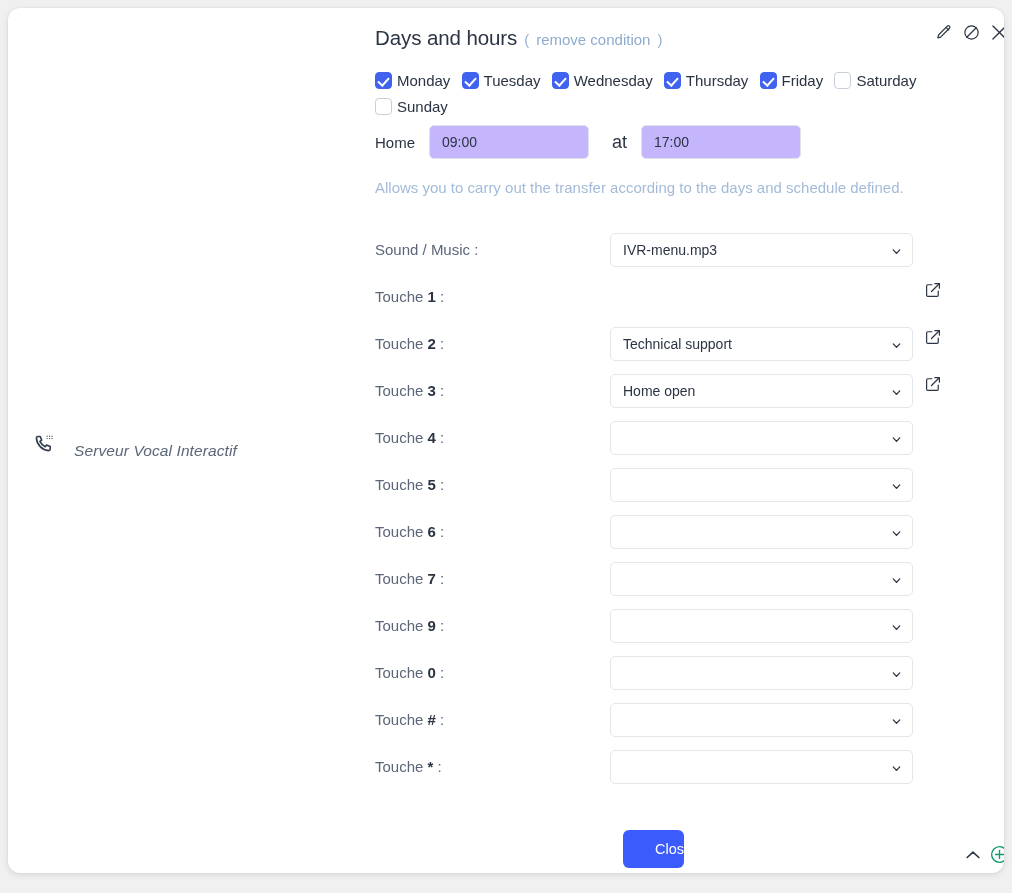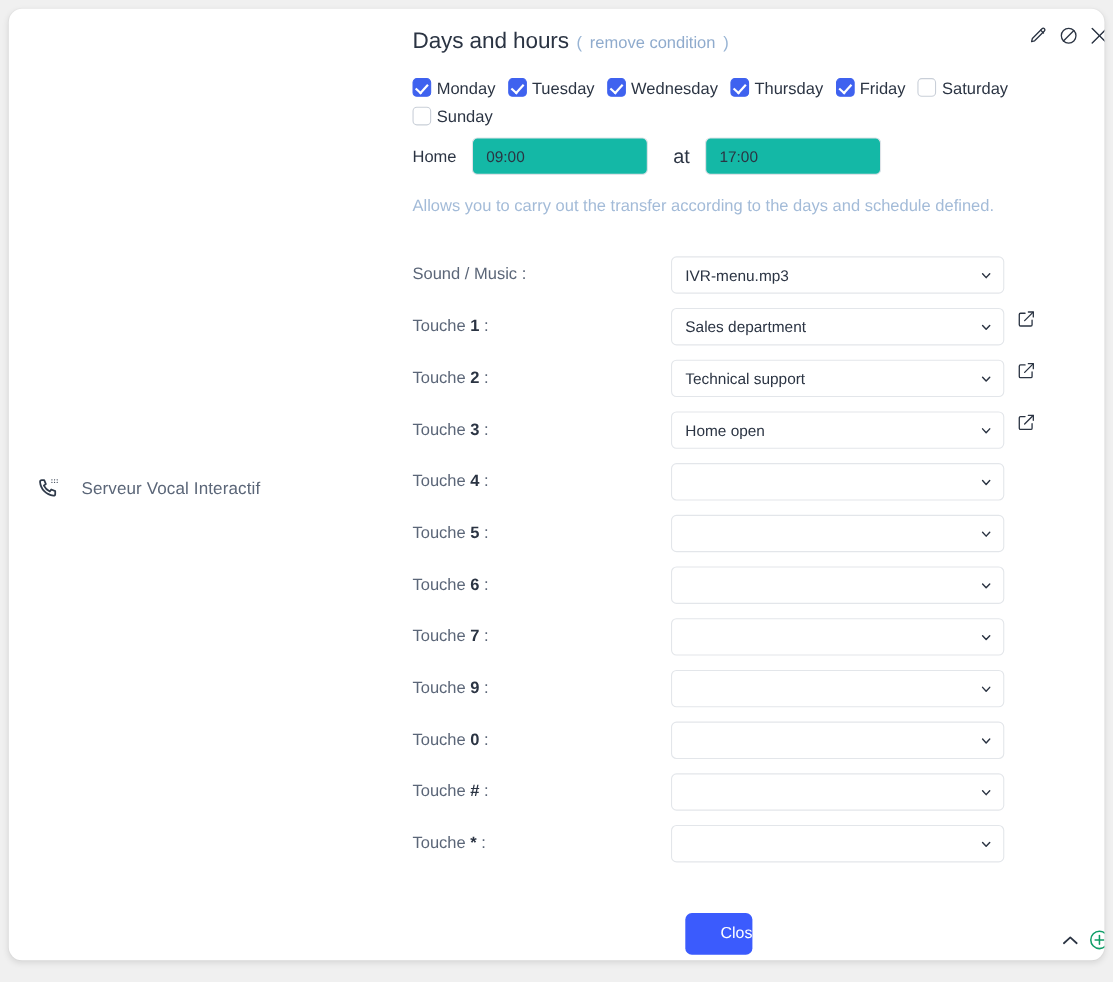--- a/index.html
+++ b/index.html
@@ -34,22 +34,23 @@
     position: absolute;
     left: 0; top: 0;
     width: 330px;
     height: 865px;
   }
   .node-block {
     position: absolute;
     left: 22px;
     top: 422px;
     display: flex;
-    align-items: center;
+    align-items: flex-end;
     gap: 14px;
+    font-style: italic;
   }
   .node-icon {
     width: 30px; height: 30px;
     display: flex; align-items: center; justify-content: center;
     color: #2f3a4a;
   }
   .node-label {
     font-size: 15.5px;
     color: #5b6678;
     letter-spacing: .1px;
@@ -158,21 +159,21 @@
     font-size: 15px;
     color: #2b3443;
     width: 54px;
   }
   .time-input {
     width: 160px;
     height: 34px;
     box-sizing: border-box;
     border: 1px solid #dfe3e8;
     border-radius: 5px;
-    background: #14b8a6;
+    background: #c4b5fd;
     padding: 0 12px;
     font-size: 14px;
     color: #2b3443;
     font-family: "Liberation Sans", sans-serif;
     outline: none;
   }
   .at-label {
     font-size: 18px;
     color: #2b3443;
     margin: 0 14px 0 23px;
@@ -340,23 +341,20 @@
 
       <div class="fields" id="fields-container">
           <div class="field-row">
             <span class="field-label"><span>Sound / Music :</span></span>
             <div class="sel-wrap"><select class="sel"><option>IVR-menu.mp3</option></select><span class="sel-chevron"><svg width="13" height="13" viewBox="0 0 24 24" fill="none" stroke="currentColor" stroke-width="2.4" stroke-linecap="round" stroke-linejoin="round">
                   <polyline points="6,9 12,15.5 18,9"></polyline>
                 </svg></span></div>
           </div>
           <div class="field-row">
             <span class="field-label"><span>Touche</span> <b>1</b> :</span>
-            <div class="sel-wrap"><select class="sel"><option>Sales department</option></select><span class="sel-chevron"><svg width="13" height="13" viewBox="0 0 24 24" fill="none" stroke="currentColor" stroke-width="2.4" stroke-linecap="round" stroke-linejoin="round">
-                  <polyline points="6,9 12,15.5 18,9"></polyline>
-                </svg></span></div>
             <span class="ext-link"><svg width="18" height="18" viewBox="0 0 24 24" fill="none" stroke="currentColor" stroke-width="1.6" stroke-linecap="round" stroke-linejoin="round">
                 <path d="M19 13.5V19a1.5 1.5 0 0 1-1.5 1.5H5A1.5 1.5 0 0 1 3.5 19V6.5A1.5 1.5 0 0 1 5 5h5.5"></path>
                 <polyline points="14.5,3.5 20.5,3.5 20.5,9.5"></polyline>
                 <line x1="10" y1="14" x2="20.3" y2="3.7"></line>
               </svg></span>
           </div>
           <div class="field-row">
             <span class="field-label"><span>Touche</span> <b>2</b> :</span>
             <div class="sel-wrap"><select class="sel"><option>Technical support</option></select><span class="sel-chevron"><svg width="13" height="13" viewBox="0 0 24 24" fill="none" stroke="currentColor" stroke-width="2.4" stroke-linecap="round" stroke-linejoin="round">
                   <polyline points="6,9 12,15.5 18,9"></polyline>

